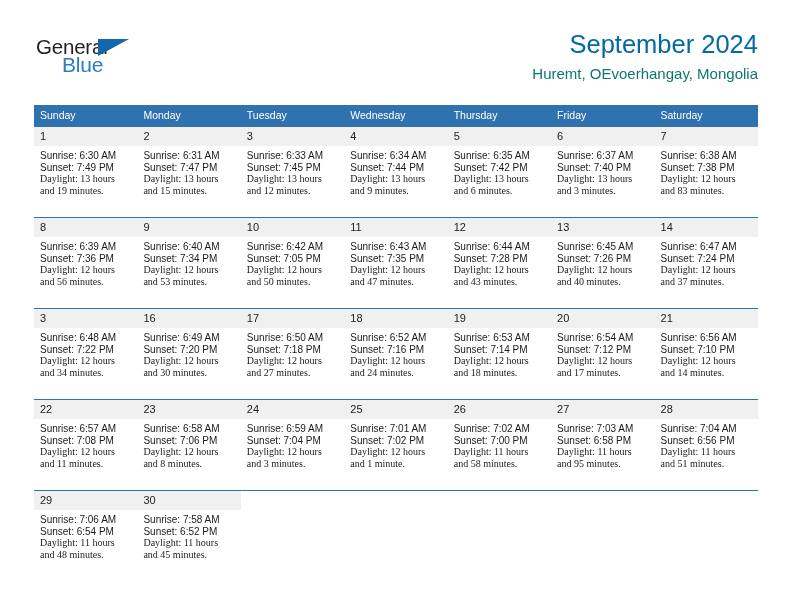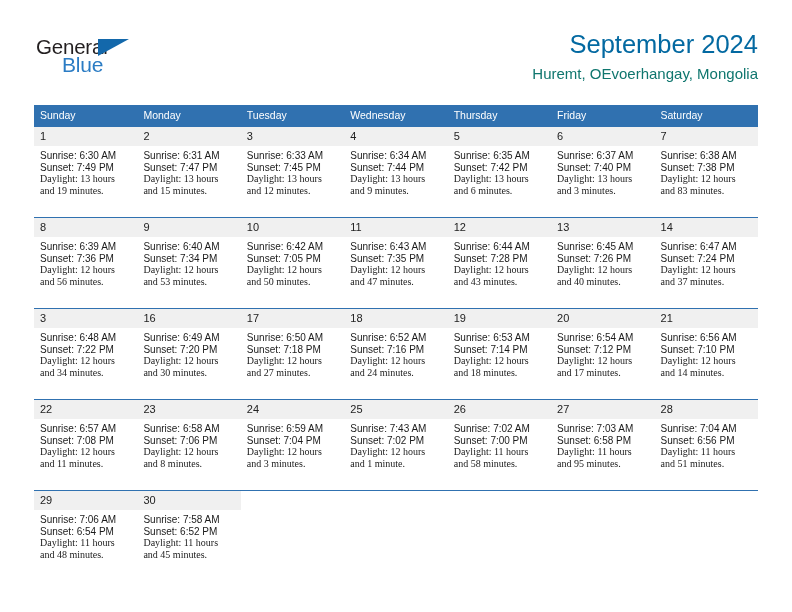--- a/index.html
+++ b/index.html
@@ -368,21 +368,21 @@
             <div class="daynum">24</div>
             <div class="info">
               <div>Sunrise: 6:59 AM</div>
               <div>Sunset: 7:04 PM</div>
               <div class="dl">Daylight: 12 hours and 3 minutes.</div>
             </div>
           </td>
           <td>
             <div class="daynum">25</div>
             <div class="info">
-              <div>Sunrise: 7:43 AM</div>
+              <div>Sunrise: 7:01 AM</div>
               <div>Sunset: 7:02 PM</div>
               <div class="dl">Daylight: 12 hours and 1 minute.</div>
             </div>
           </td>
           <td>
             <div class="daynum">26</div>
             <div class="info">
               <div>Sunrise: 7:02 AM</div>
               <div>Sunset: 7:00 PM</div>
               <div class="dl">Daylight: 11 hours and 58 minutes.</div>

